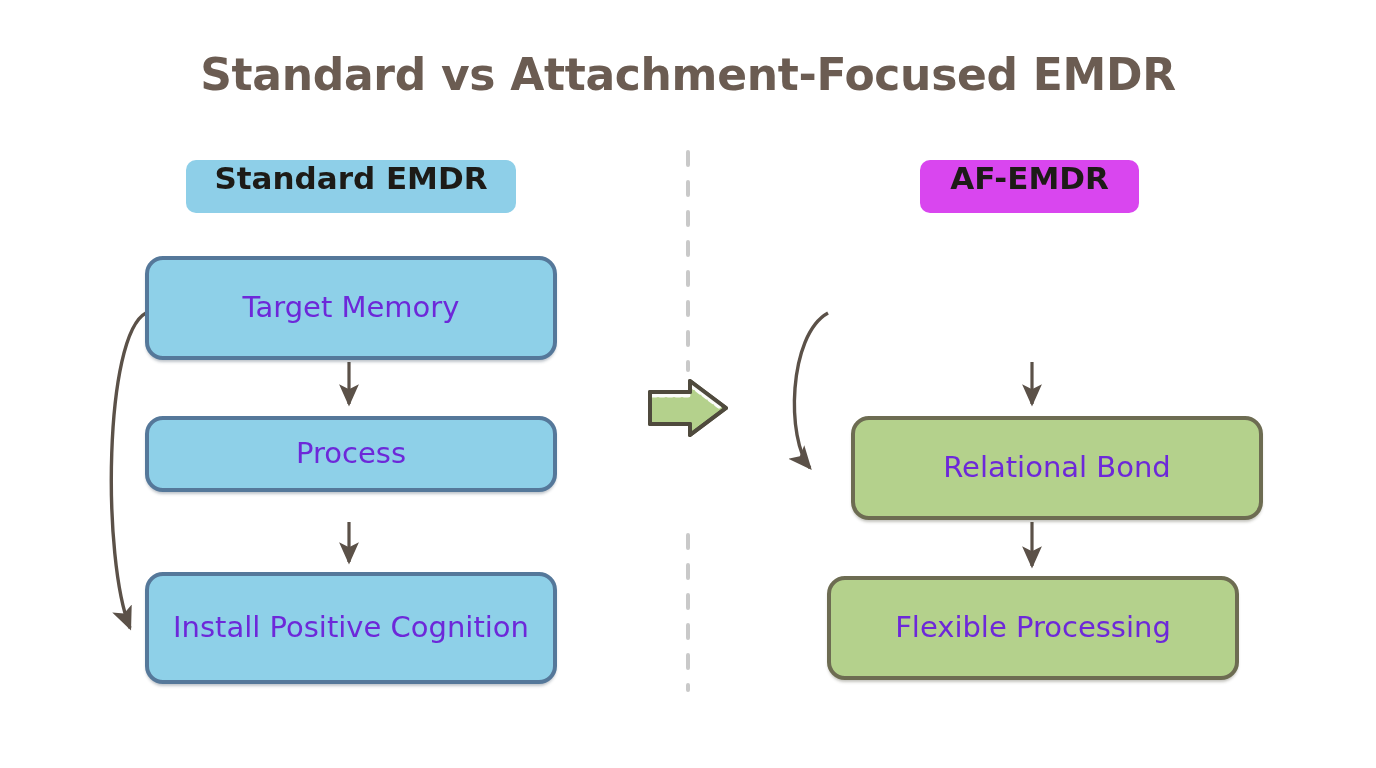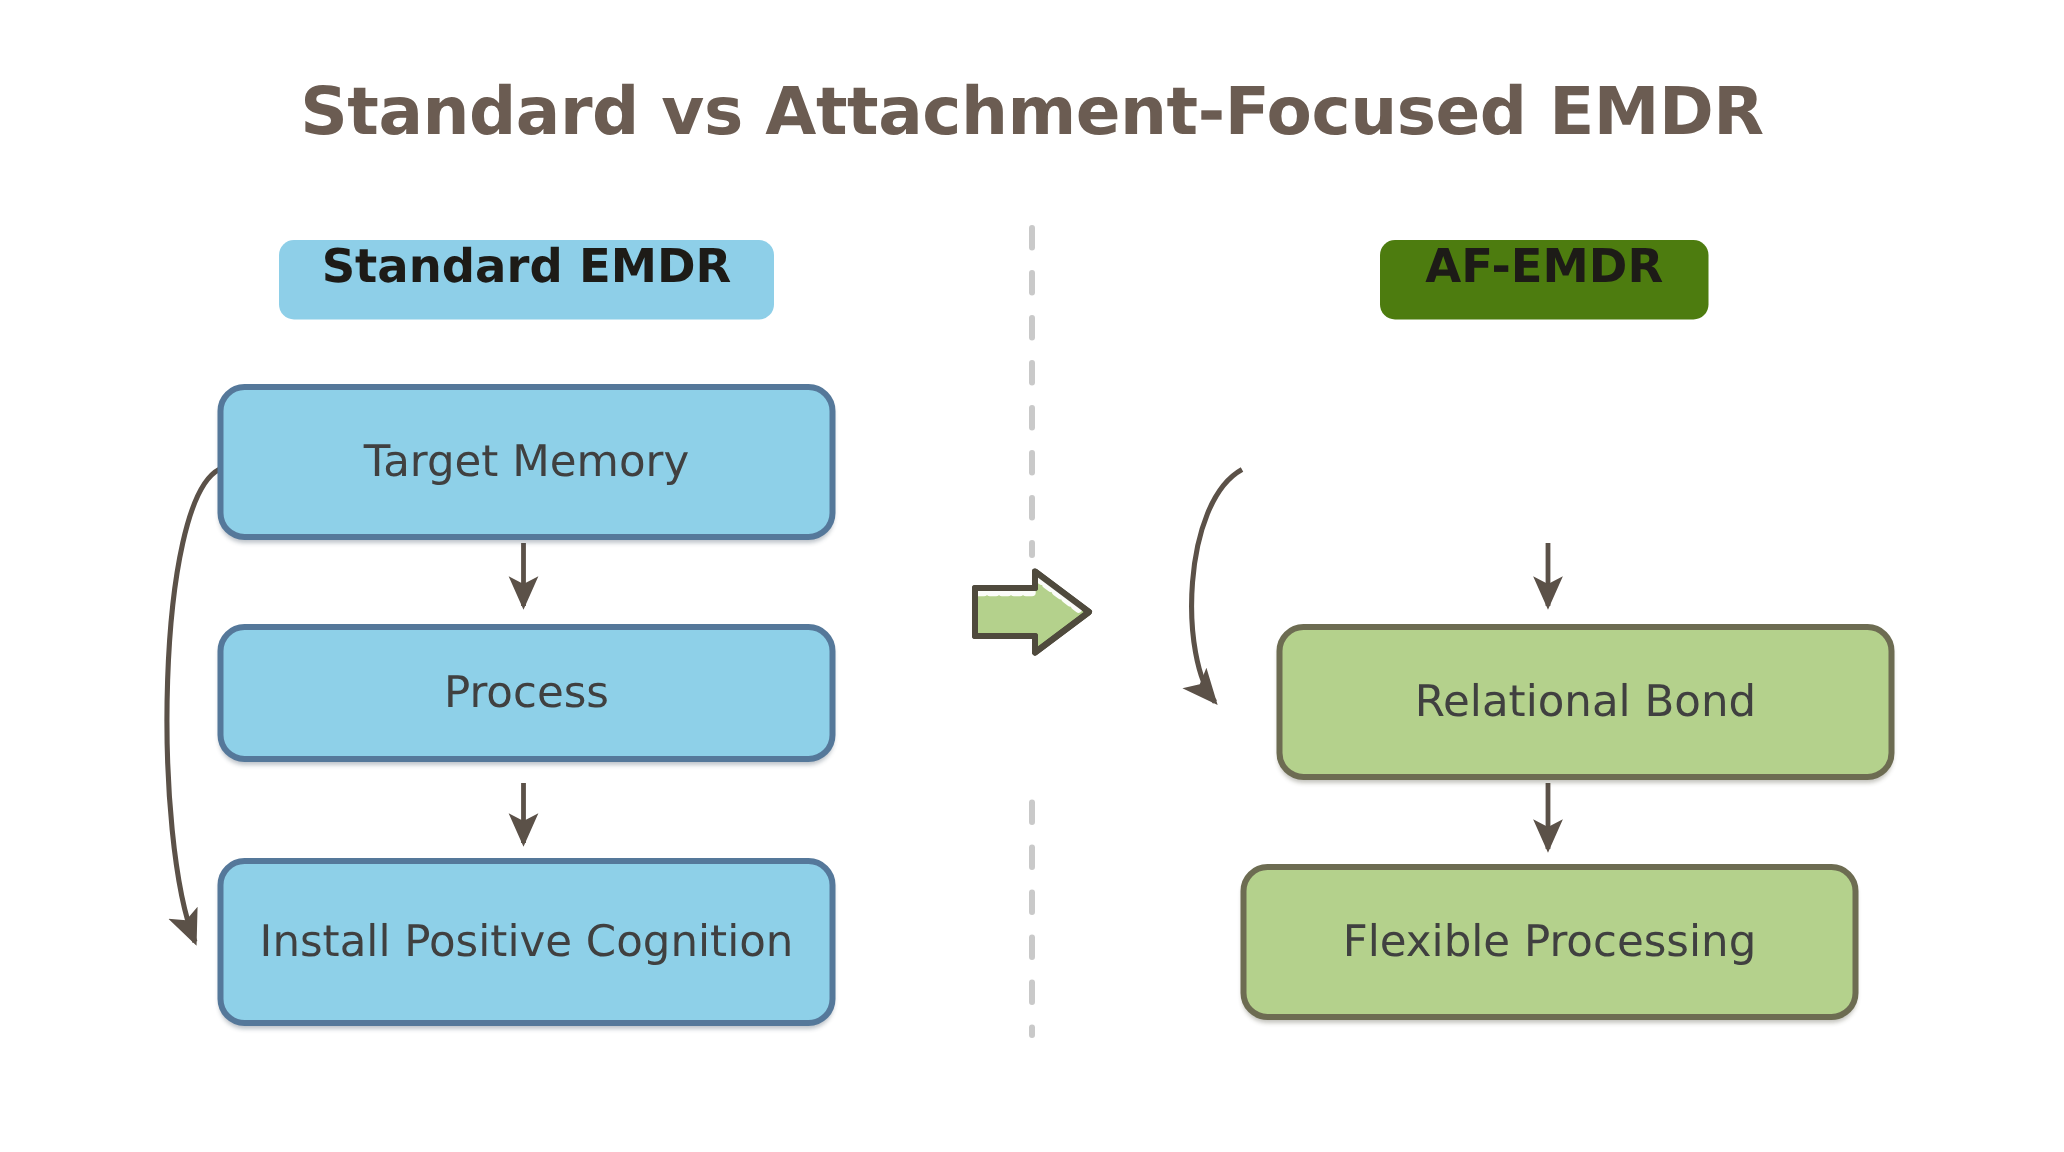--- a/index.html
+++ b/index.html
@@ -55,52 +55,52 @@
   .badge-left {
     left: 186px;
     top: 160px;
     width: 330px;
     background: #8ecfe8;
   }
   .badge-right {
     left: 920px;
     top: 160px;
     width: 219px;
-    background: #4d7c0f;
+    background: #d946ef;
   }
 
   
   .node {
     position: absolute;
     box-sizing: border-box;
     display: flex;
     align-items: center;
     justify-content: center;
     text-align: center;
     font-size: 29px;
     line-height: 1.42;
-    color: #404040;
+    color: #6d28d9;
     border-radius: 18px;
     border-style: solid;
     border-width: 4px;
   }
   .node-blue {
     background: #8ed0e8;
     border-color: #55789a;
     box-shadow: 0 3px 3px -1px rgba(40,60,80,0.30);
   }
   .node-green {
     background: #b4d18c;
     border-color: #6d6c52;
     box-shadow: 0 3px 3px -1px rgba(60,60,40,0.30);
   }
 
   
   .n-l1 { left: 145px; top: 256px; width: 412px; height: 104px; }
-  .n-l2 { left: 145px; top: 416px; width: 412px; height: 92px; text-align: center; }
+  .n-l2 { left: 145px; top: 416px; width: 412px; height: 76px; text-align: center; }
   .n-l3 { left: 145px; top: 572px; width: 412px; height: 112px; }
 
   
   .n-r1 { left: 827px; top: 256px; width: 412px; height: 104px; }
   .n-r2 { left: 827px; top: 416px; width: 412px; height: 104px; margin-left: 24px; }
   .n-r3 { left: 827px; top: 576px; width: 412px; height: 104px; }
 
   .node-label { display: block; padding: 0 10px; }
 
   

